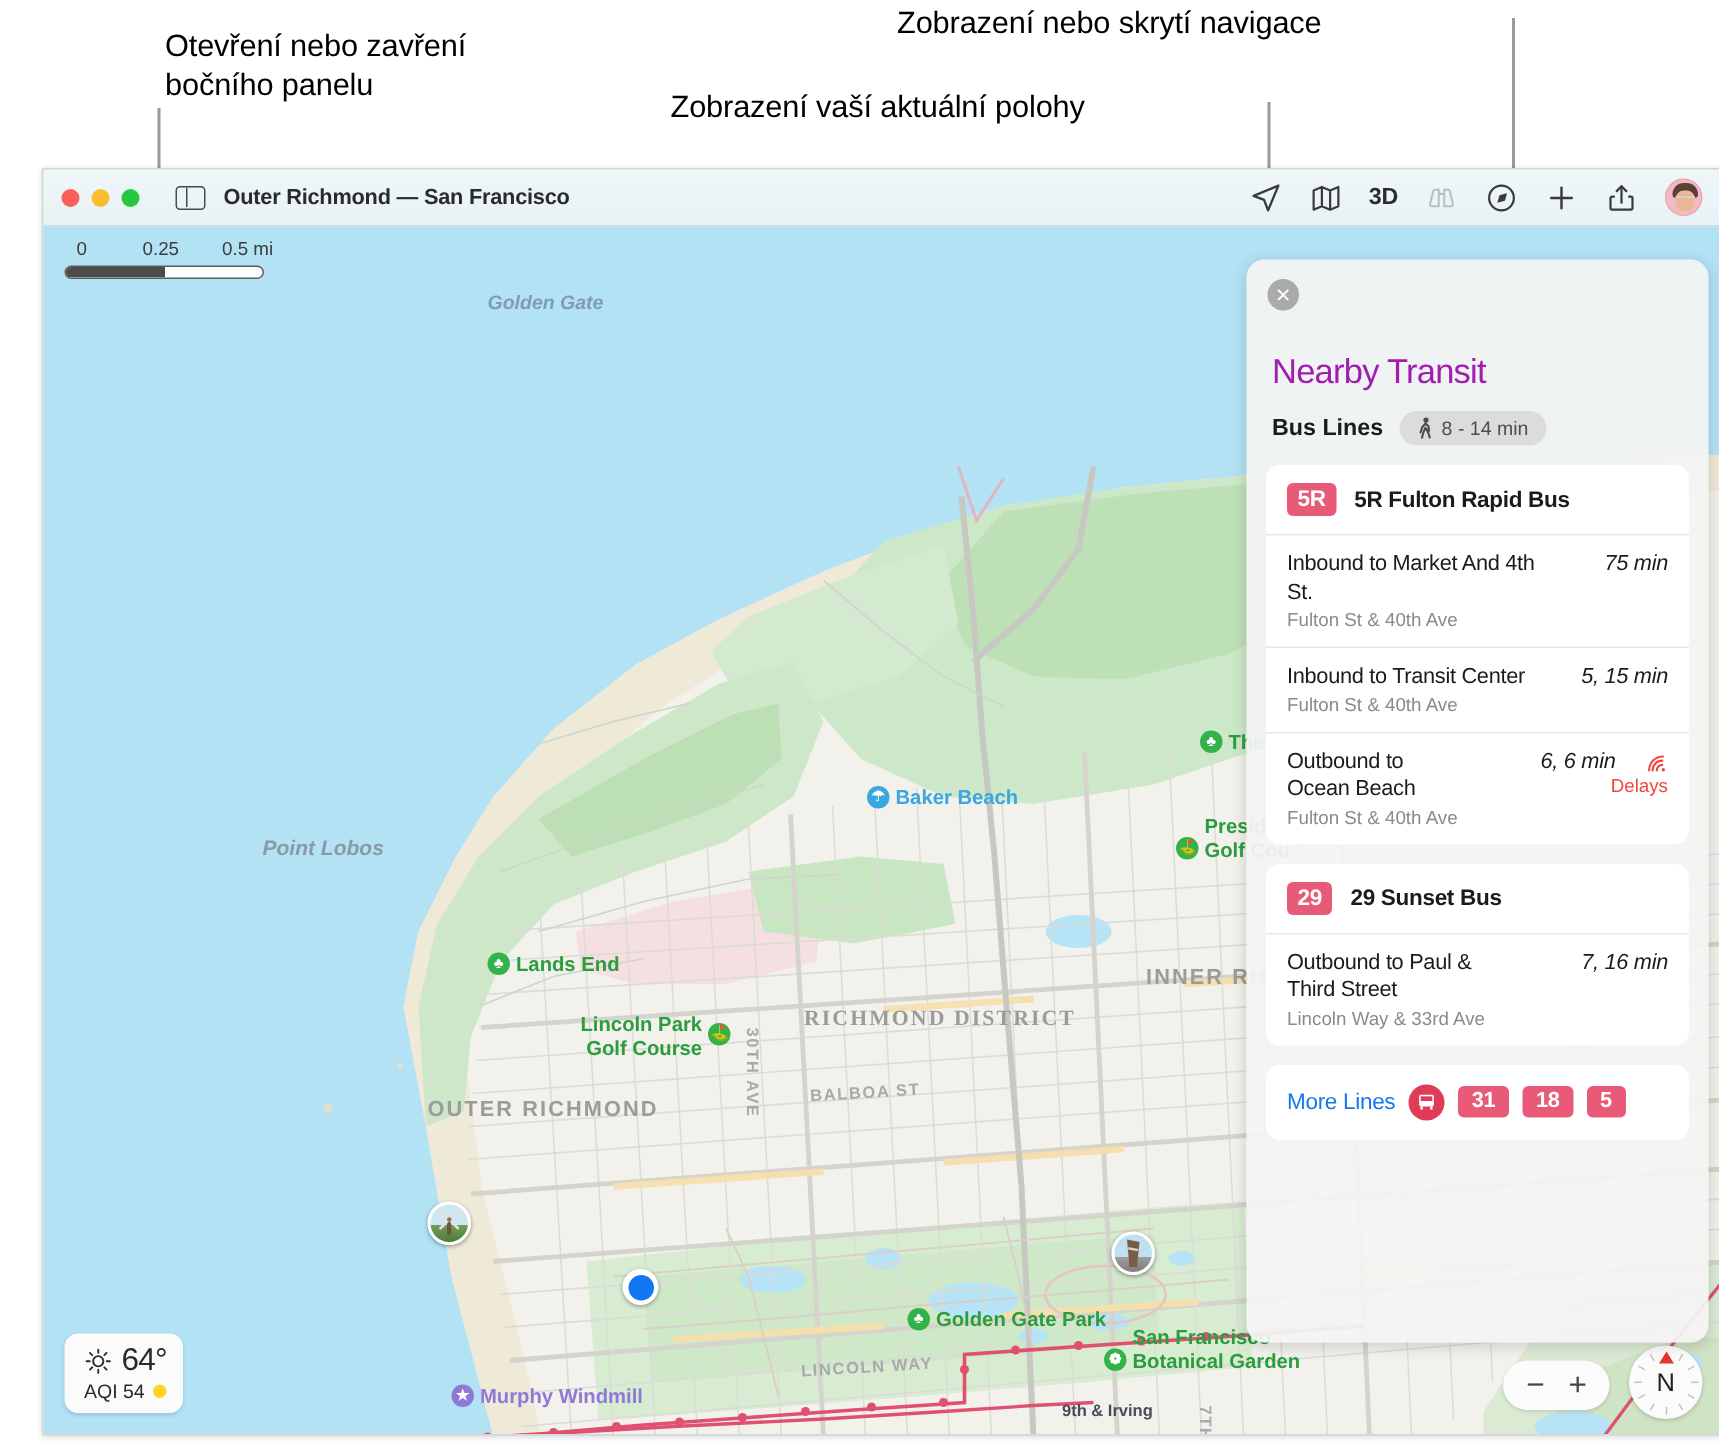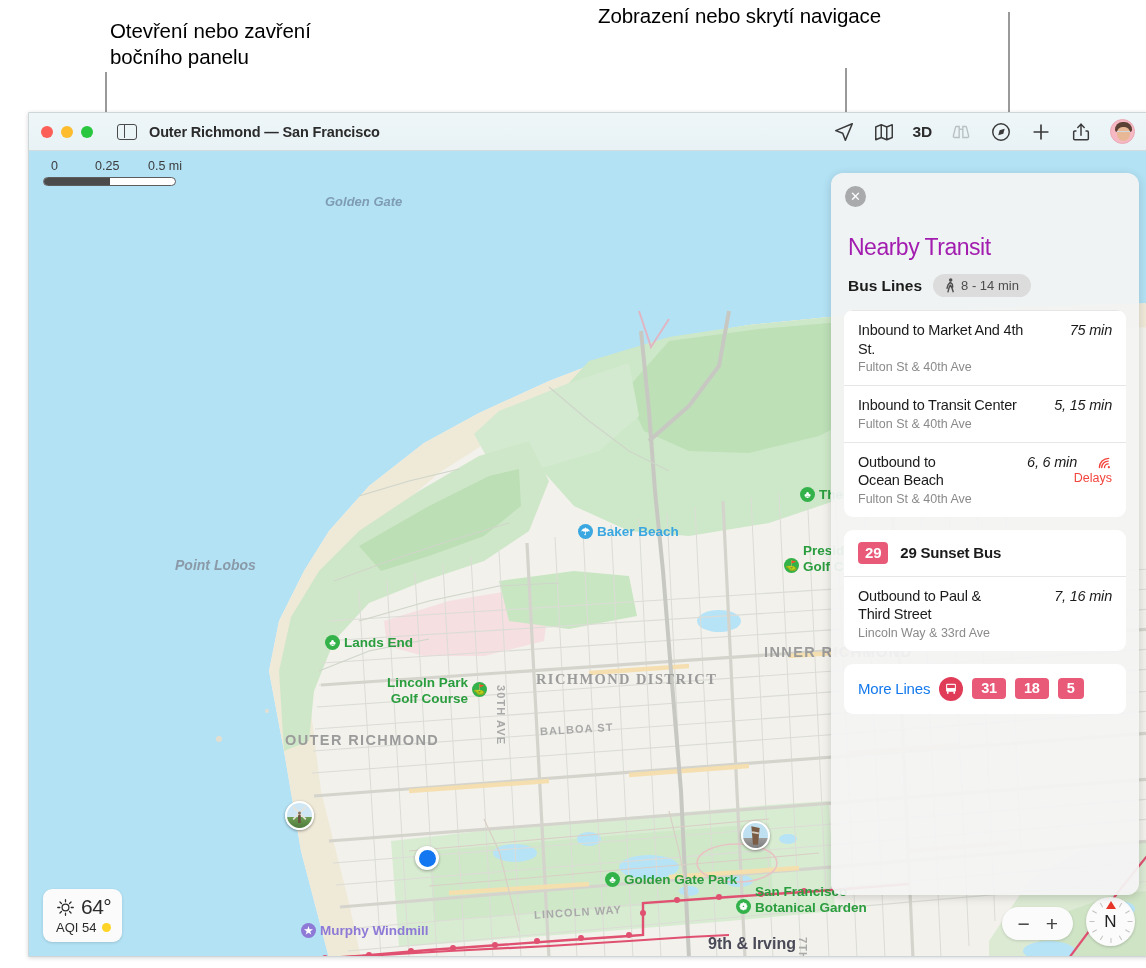--- a/index.html
+++ b/index.html
@@ -122,21 +122,21 @@
   .mlabel.hood {
     color: #9b9b9b; font-size: 14.5px; letter-spacing: 1.4px; font-weight: bold;
     text-align: center; line-height: 1.25;
   }
   .mlabel.street {
     color: #a9a9a9; font-size: 11px; letter-spacing: 1.1px; font-weight: bold;
   }
   .mlabel.poi-green { color: #2a9d3e; font-size: 13.5px; font-weight: bold; line-height:1.15; }
   .mlabel.poi-blue  { color: #3aa7e0; font-size: 13.5px; font-weight: bold; }
   .mlabel.poi-purple{ color: #8e7ad6; font-size: 13.5px; font-weight: bold; }
-  .mlabel.stop { color: #4a4a58; font-size: 16px; font-weight: bold; }
+  .mlabel.stop { color: #4a4a58; font-size: 11px; font-weight: bold; }
   .poi-dot {
     width: 15px; height: 15px; border-radius: 50%;
     display: inline-block; vertical-align: -3px; margin-right: 4px;
     position: relative;
   }
   .poi-dot.green { background: #34b24a; }
   .poi-dot.blue  { background: #3aa7e0; }
   .poi-dot.purple{ background: #8e7ad6; }
   .poi-dot .g {
     position:absolute; inset:0; display:flex; align-items:center;
@@ -275,20 +275,21 @@
 </style>
 </head>
 <body>
 
 <div id="root">
 
   <div class="callout" style="left:110px; top:18px;">Otevření nebo zavření
 bočního panelu</div>
   <div class="leader" style="left:105px; top:72px; height:42px;"></div>
 
+  <div class="callout" style="left:447px; top:59px;">Zobrazení vaší aktuální polohy</div>
   <div class="leader" style="left:845px; top:68px; height:47px;"></div>
 
   <div class="callout" style="left:598px; top:3px;">Zobrazení nebo skrytí navigace</div>
   <div class="leader" style="left:1008px; top:12px; height:104px;"></div>
 
   <div id="window">
 
     <div id="titlebar">
       <div class="tl red"></div>
       <div class="tl yellow"></div>
@@ -648,20 +649,24 @@
           <div id="walkpill">
             <svg width="13" height="15" viewBox="0 0 14 18">
               <circle cx="8.4" cy="2.4" r="2.1" fill="#4d4d4d"></circle>
               <path d="M8 5.2 L5.4 8.2 L4 12.4 M8 5.2 L10.4 7.4 L10.8 11 M8 8.6 L6.4 12 L5.2 16.6 M8.6 9.4 L10.2 12.6 L11.4 16.4" stroke="#4d4d4d" stroke-width="1.7" fill="none" stroke-linecap="round" stroke-linejoin="round"></path>
             </svg>
             <div class="txt">8 - 14 min</div>
           </div>
         </div>
 
         <div class="card">
+          <div class="card-head">
+            <div class="badge">5R</div>
+            <div class="name">5R Fulton Rapid Bus</div>
+          </div>
 
           <div class="row">
             <div>
               <div class="dest">Inbound to Market And 4th St.</div>
               <div class="stop">Fulton St &amp; 40th Ave</div>
             </div>
             <div class="right">
               <div class="eta">75 min</div>
             </div>
           </div>

